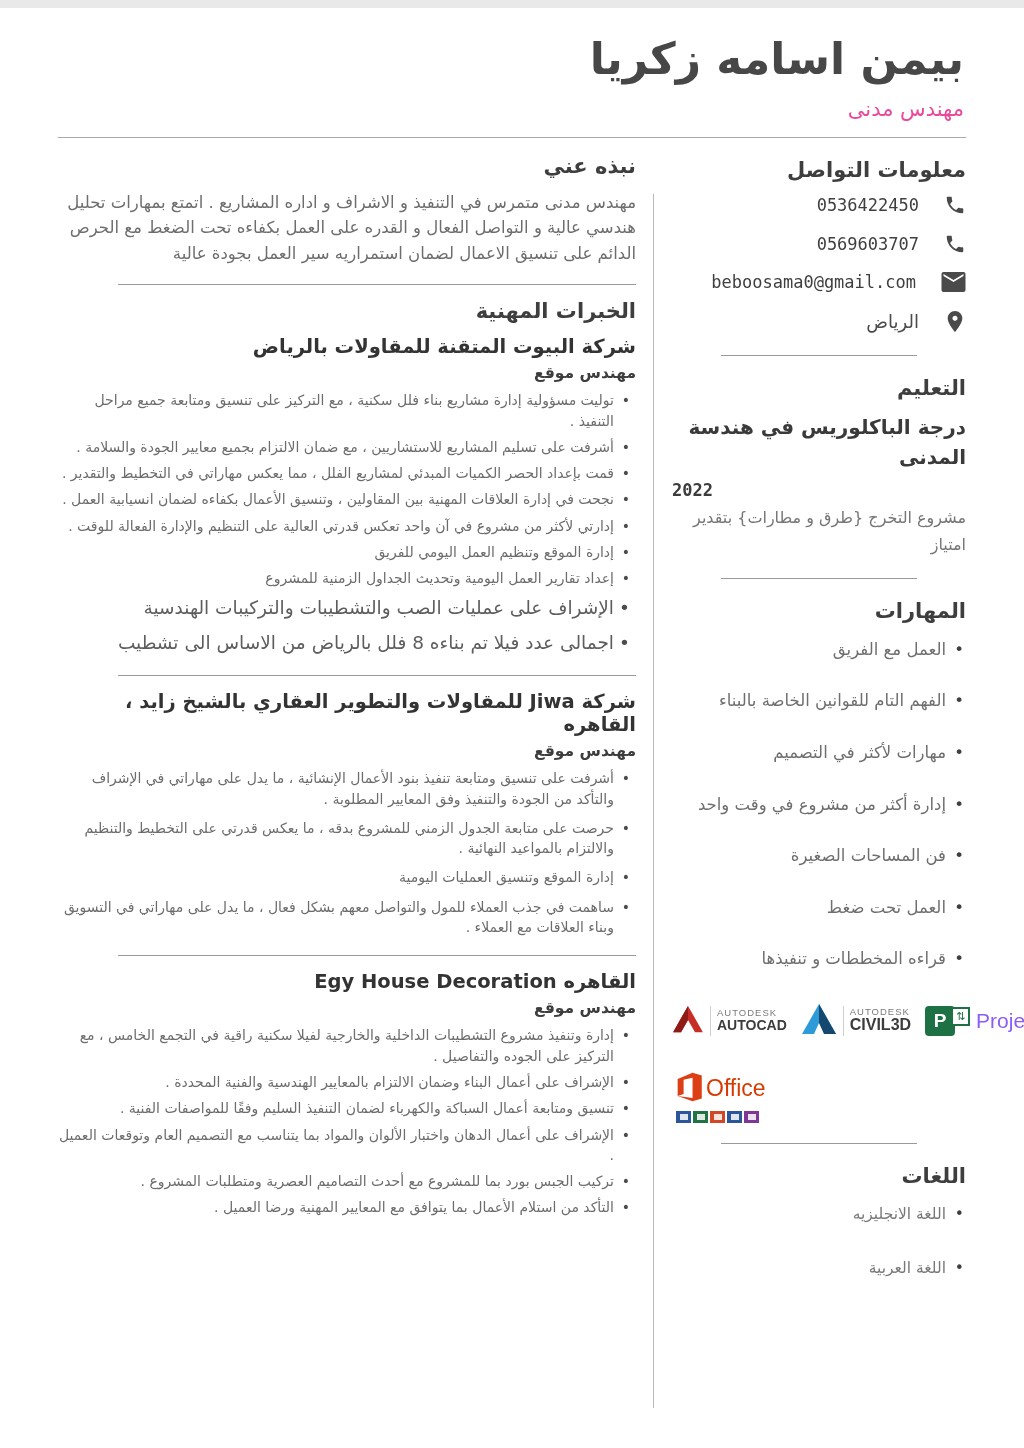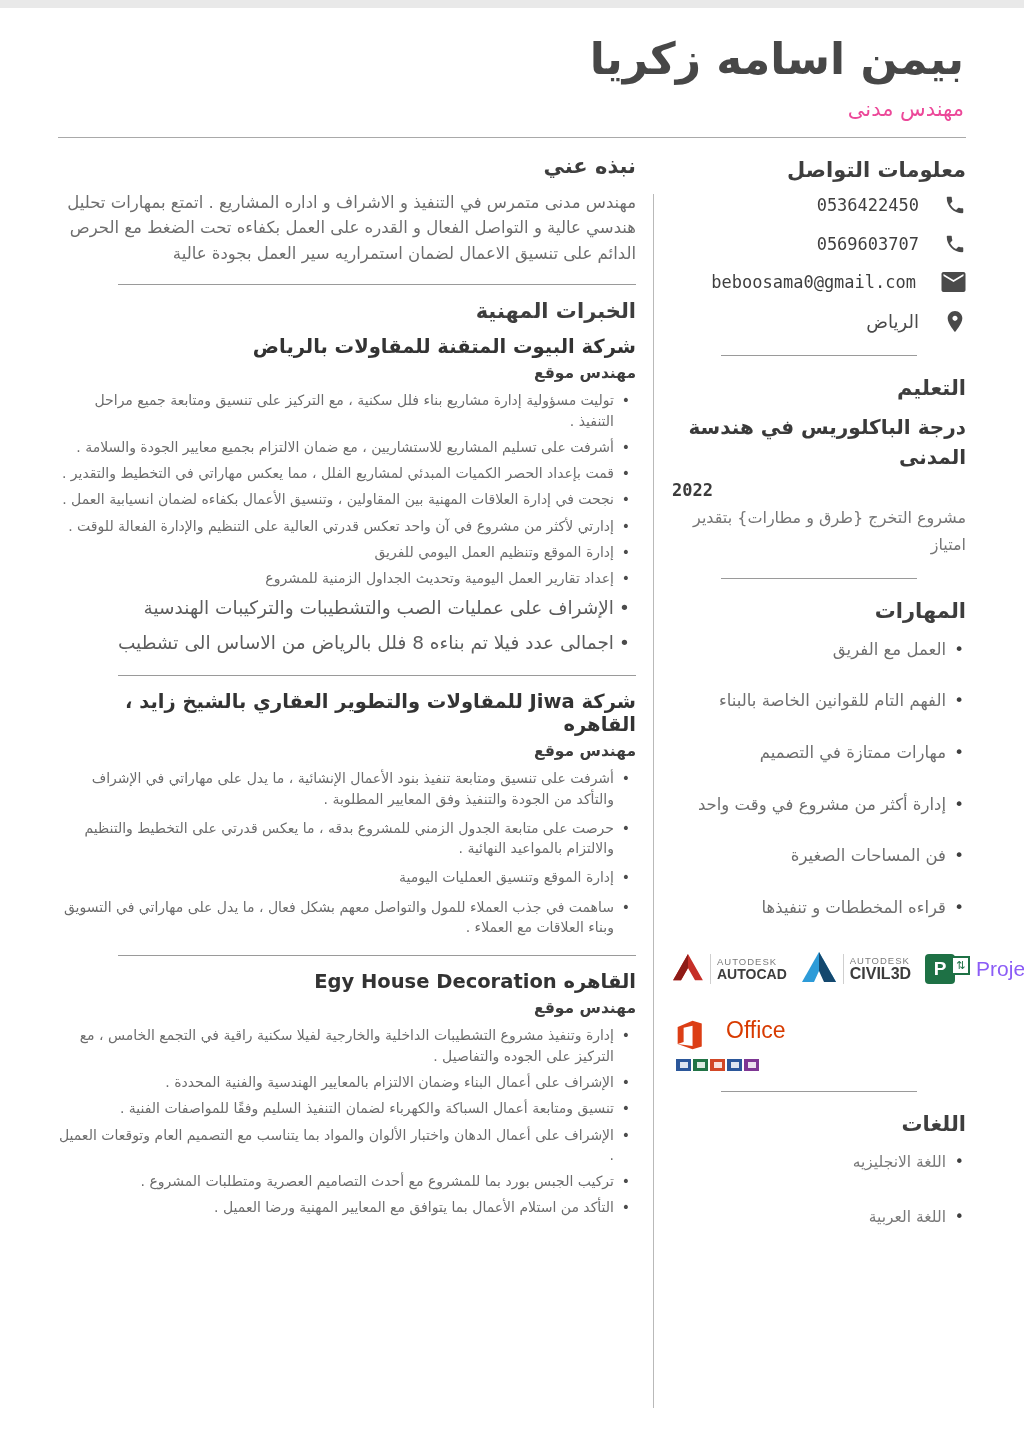--- a/index.html
+++ b/index.html
@@ -52,21 +52,21 @@
   .product.big { font-size:16px; }
 
   .pr-wrap { display:flex; align-items:center; }
   .pr-box { width:30px; height:30px; background:#1e7145; color:#fff; font-weight:bold; font-size:19px;
             display:flex; align-items:center; justify-content:center; border-radius:4px; font-family:"Liberation Sans", sans-serif; }
   .pr-chart { width:19px; height:19px; background:#fff; border:2px solid #1e7145; color:#1e7145;
               font-size:11px; display:flex; align-items:center; justify-content:center; margin-left:-4px; margin-top:-8px; }
   .pr-label { color:#8b5cf6; font-size:21px; font-family:"Liberation Sans", sans-serif; }
 
   .office-block { display:flex; flex-direction:column; gap:2px; }
-  .office-top { display:flex; align-items:flex-start; gap:20px; }
+  .office-top { display:flex; align-items:center; gap:0; }
   .office-label { color:#d83b01; font-size:23px; font-family:"Liberation Sans", sans-serif; }
   .office-apps { display:flex; gap:2px; padding-left:4px; }
   .oa { width:15px; height:12px; position:relative; display:inline-block; }
   .oa::after { content:""; position:absolute; left:4px; top:3px; right:3px; bottom:3px; background:rgba(255,255,255,.85); }
   .oa1,.oa4 { background:#2b579a; }
   .oa2 { background:#217346; }
   .oa3 { background:#d24726; }
   .oa5 { background:#7e3794; }
 
   
@@ -149,23 +149,24 @@
         <div class="edu-details">مشروع التخرج {طرق و مطارات} بتقدير امتياز</div>
       </section>
 
       <hr class="side-rule">
 
       <section>
         <h2 class="sec">المهارات</h2>
         <ul class="side-list">
           <li>العمل مع الفريق</li>
           <li>الفهم التام للقوانين الخاصة بالبناء</li>
-          <li>مهارات ممتازة في التصميم</li>
+          <li>مهارات لأكثر في التصميم</li>
           <li>إدارة أكثر من مشروع في وقت واحد</li>
           <li>فن المساحات الصغيرة</li>
+          <li>العمل تحت ضغط</li>
           <li>قراءه المخططات و تنفيذها</li>
         </ul>
       </section>
 
       <div class="logo-grid">
 
         <div class="logo">
           <span>
             <svg width="32" height="28" viewBox="0 0 36 32">
               <path fill="#c62f28" d="M18 1 L35 31 H26 L18 17 L10 31 H1 Z"></path>

